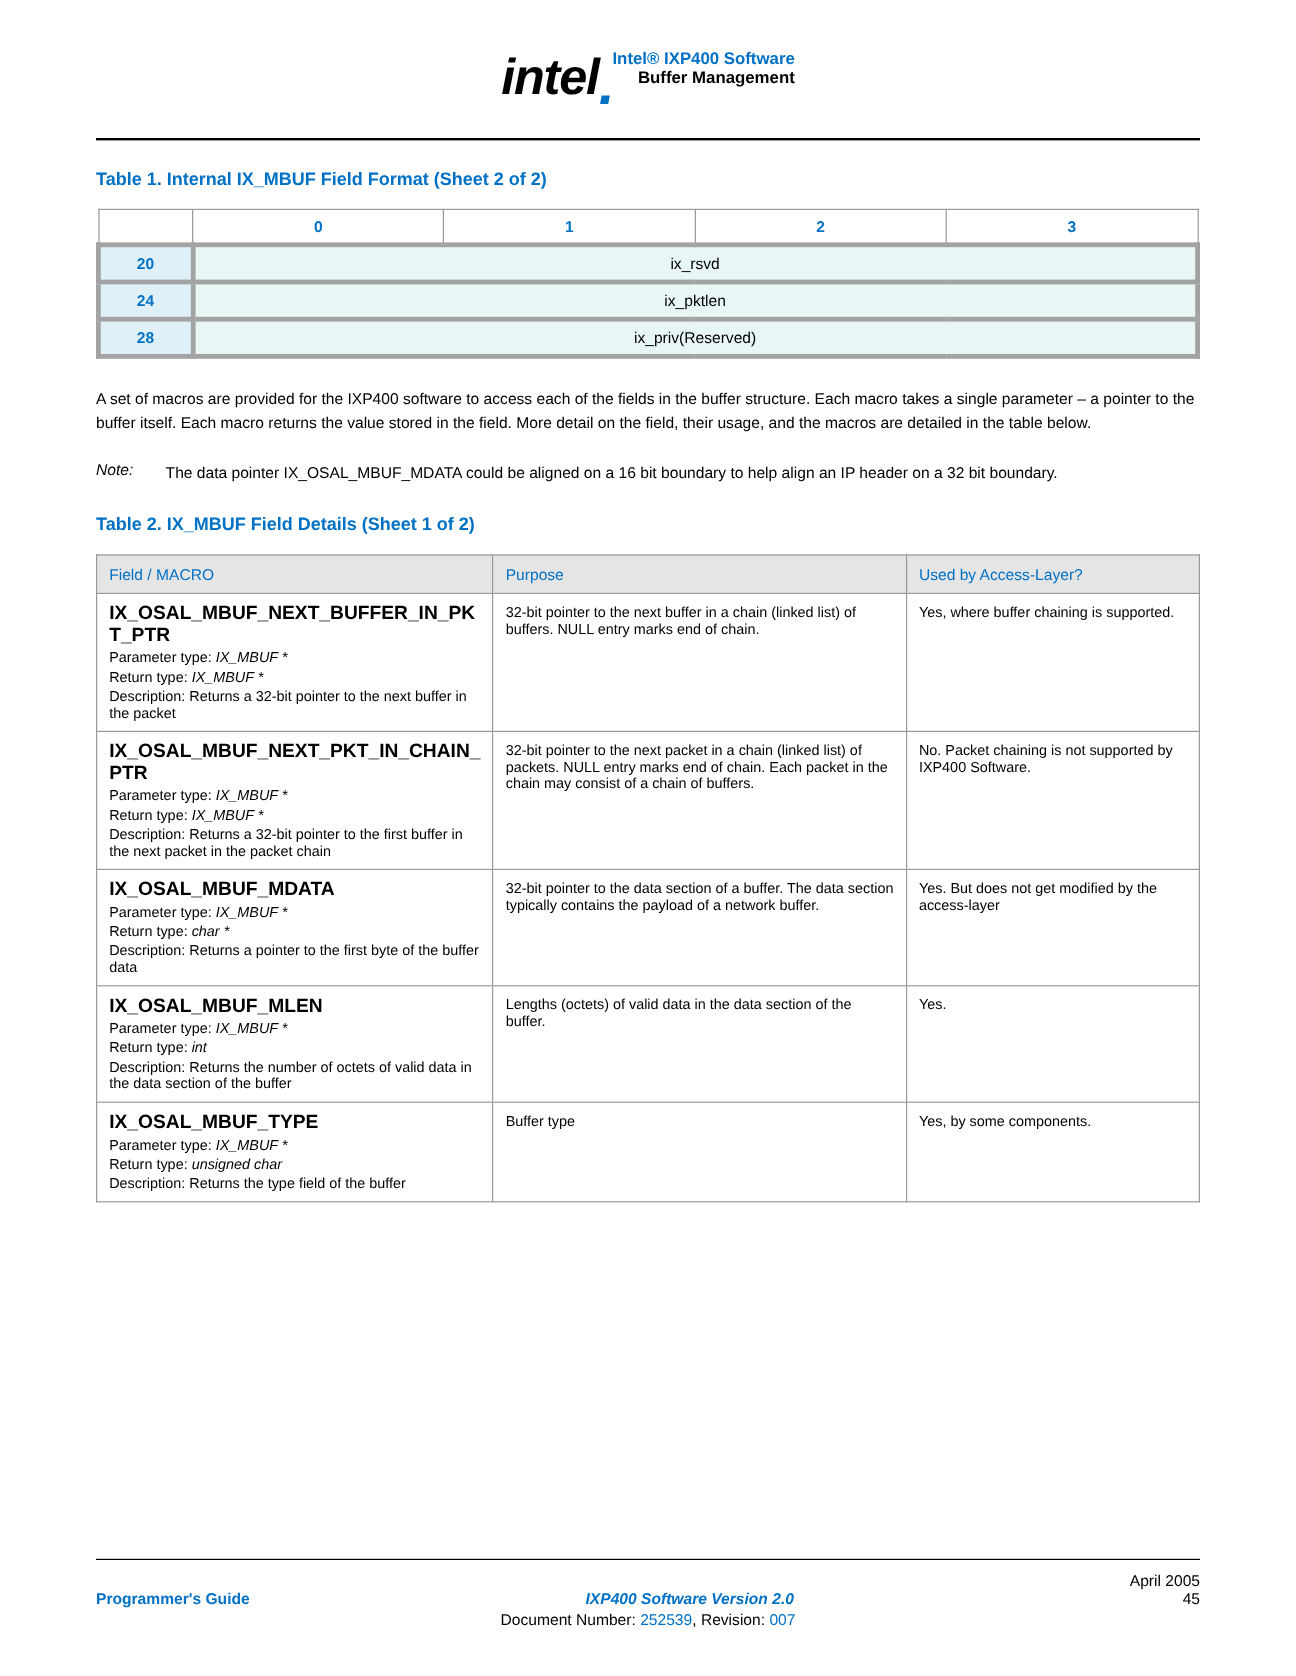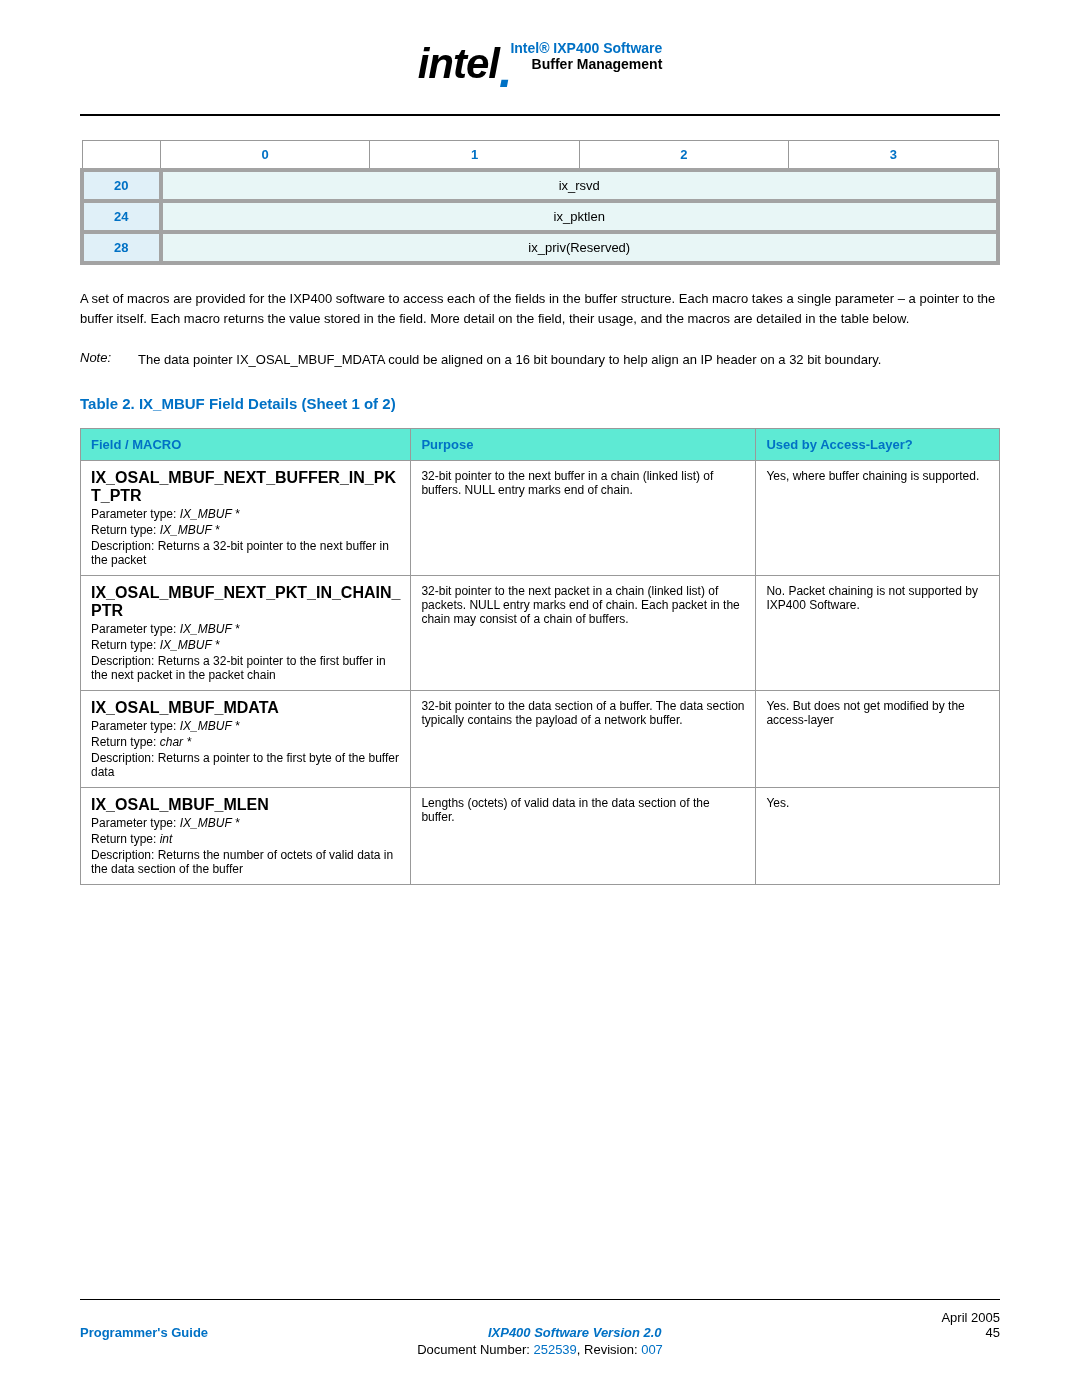--- a/index.html
+++ b/index.html
@@ -113,22 +113,22 @@
       border-collapse: collapse;
       margin-bottom: 24px;
       font-size: 12px;
     }
     .field-table td, .field-table th {
       border: 1px solid #999;
       padding: 8px 10px;
       vertical-align: top;
     }
     .field-table thead th {
-      background: #5eead4;
-      font-weight: bold;
+      background: #e5e5e5;
+      font-weight: normal;
       color: #0071c5;
       text-align: left;
       font-size: 13px;
     }
     .field-table thead th:first-child {
       width: 32%;
     }
     .field-table thead th:nth-child(2) {
       width: 40%;
     }
@@ -196,20 +196,21 @@
       <span style="font-size:42px;font-weight:bold;font-style:italic;letter-spacing:-1px;">int</span><span style="font-size:42px;font-weight:bold;font-style:italic;letter-spacing:-1px;">el</span><span class="dot" style="color:#0071c5;font-size:48px;vertical-align:sub;">.</span>
     </div>
     <div class="header-right">
       <div class="product-name">Intel® IXP400 Software</div>
       <div class="doc-title">Buffer Management</div>
     </div>
   </div>
 
   <hr class="header-divider">
 
+  <div class="section-title">Table 1.   Internal IX_MBUF Field Format (Sheet 2 of 2)</div>
 
   <table class="data-table">
     <thead>
       <tr>
         <th style="border:1px solid #999; background:#fff; width:60px;"></th>
         <th style="border:1px solid #999; color:#0071c5; font-weight:bold; width:160px;">0</th>
         <th style="border:1px solid #999; color:#0071c5; font-weight:bold; width:160px;">1</th>
         <th style="border:1px solid #999; color:#0071c5; font-weight:bold; width:160px;">2</th>
         <th style="border:1px solid #999; color:#0071c5; font-weight:bold; width:160px;">3</th>
       </tr>
@@ -286,20 +287,30 @@
         <td>
           <div class="field-name">IX_OSAL_MBUF_MLEN</div>
           <div class="field-param">Parameter type: <em>IX_MBUF *</em></div>
           <div class="field-param">Return type: <em>int</em></div>
           <div class="field-param">Description: Returns the number of octets of valid data in the data section of the buffer</div>
         </td>
         <td>Lengths (octets) of valid data in the data section of the buffer.</td>
         <td>Yes.</td>
       </tr>
 
+      <tr>
+        <td>
+          <div class="field-name">IX_OSAL_MBUF_TYPE</div>
+          <div class="field-param">Parameter type: <em>IX_MBUF *</em></div>
+          <div class="field-param">Return type: <em>unsigned char</em></div>
+          <div class="field-param">Description: Returns the type field of the buffer</div>
+        </td>
+        <td>Buffer type</td>
+        <td>Yes, by some components.</td>
+      </tr>
     </tbody>
   </table>
 
   <div class="footer">
     <div class="footer-top">
       <div class="footer-left">
         <span>Programmer's Guide</span>
       </div>
       <div style="text-align:center;font-style:italic;">
         <div class="footer-center">IXP400 Software Version 2.0</div>

